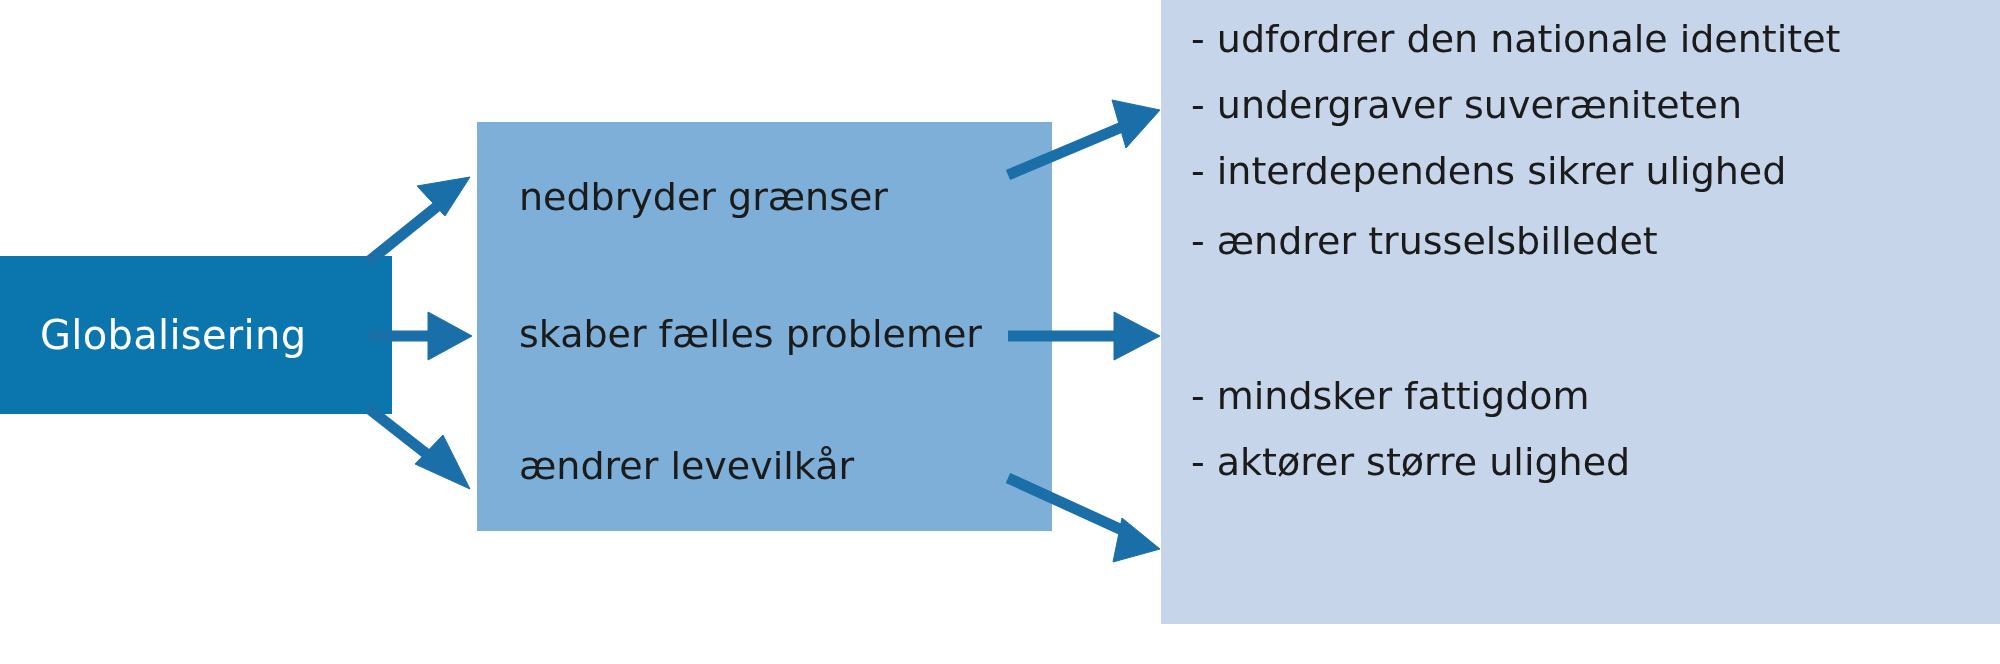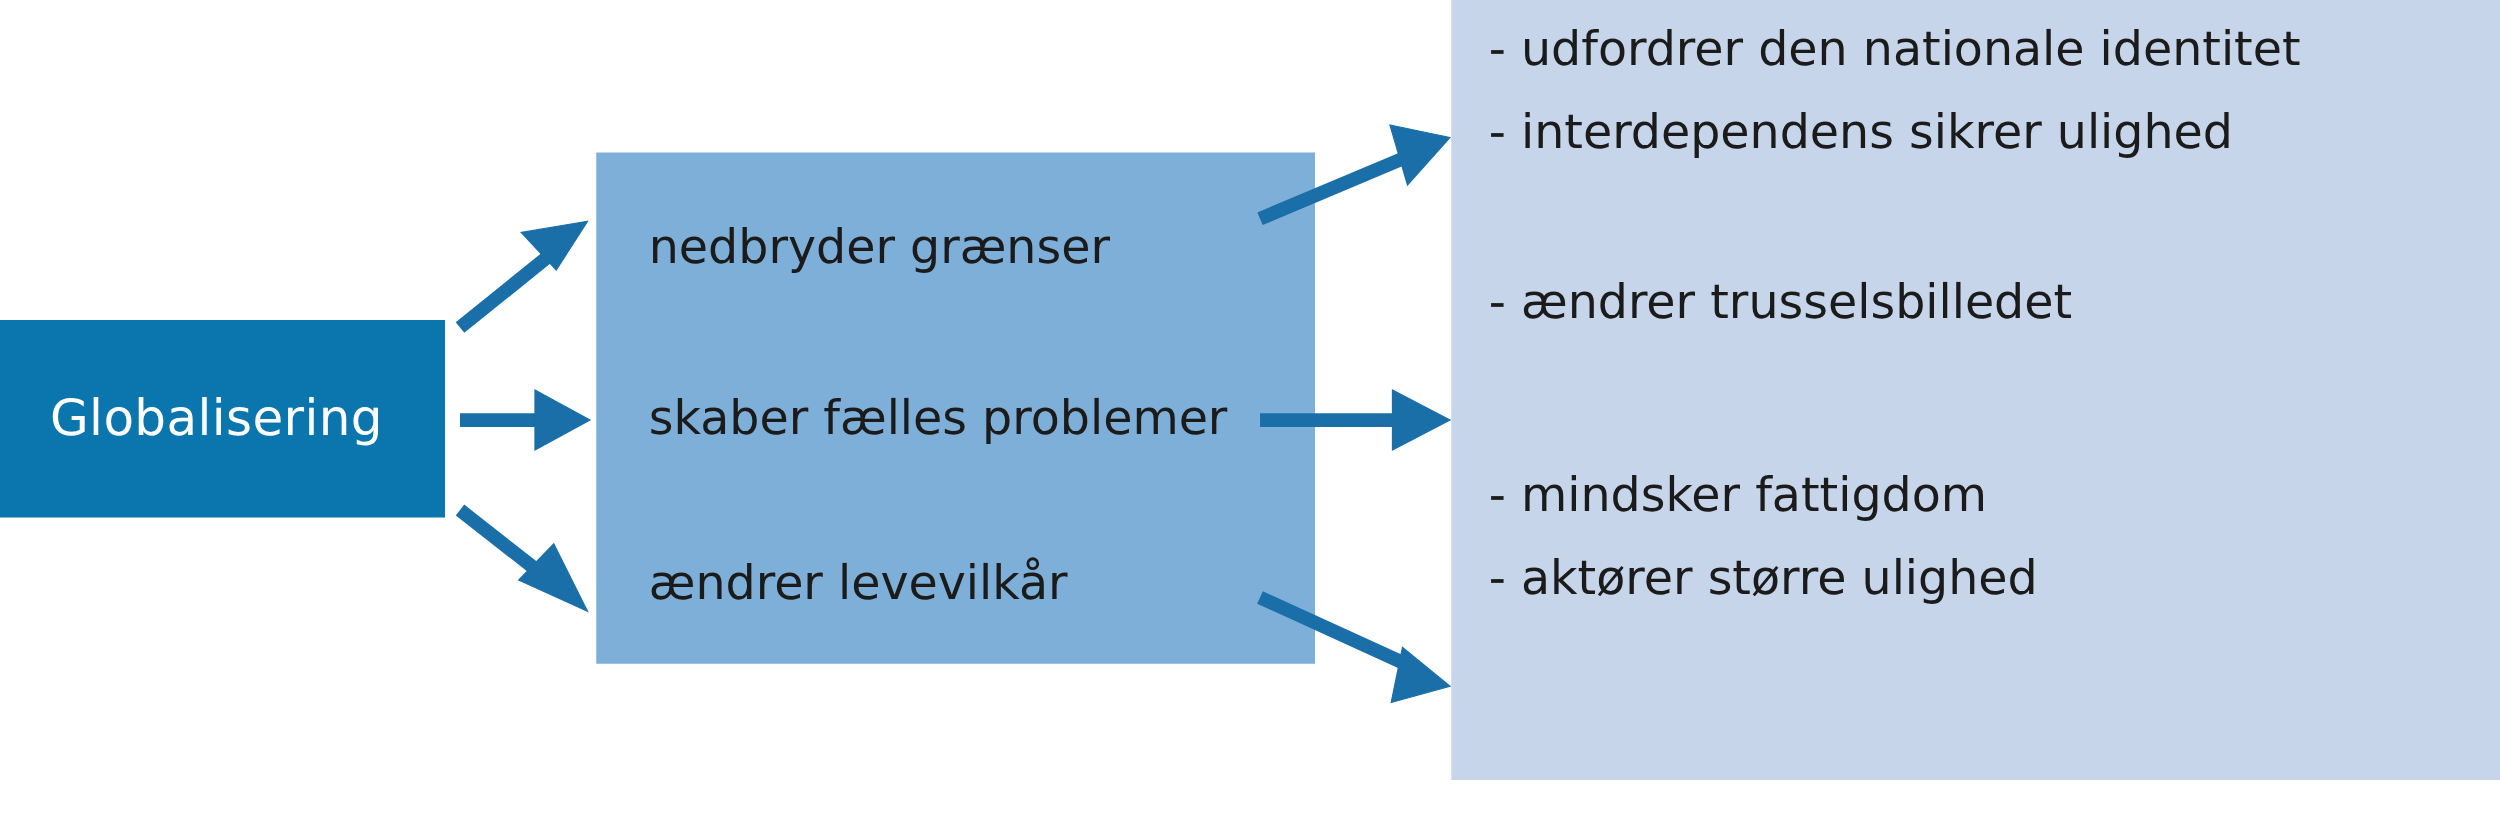--- a/index.html
+++ b/index.html
@@ -14,21 +14,21 @@
     background: #ffffff;
     overflow: hidden;
     font-family: "DejaVu Sans", "Liberation Sans", sans-serif;
   }
 
   
   .source-box {
     position: absolute;
     left: 0px;
     top: 256px;
-    width: 356px;
+    width: 392px;
     height: 158px;
     background: #0b76ad;
     display: flex;
     align-items: center;
   }
   .source-label {
     color: #ffffff;
     font-size: 40px;
     font-weight: 400;
     letter-spacing: 0.3px;
@@ -95,20 +95,21 @@
   }
 </style>
 </head>
 <body>
 
 <div id="canvas">
 
   <div class="right-panel">
     <div class="cons-group g0">
       <div class="cons-line">- udfordrer den nationale identitet</div>
+      <div class="cons-line">- undergraver suveræniteten</div>
       <div class="cons-line">- interdependens sikrer ulighed</div>
     </div>
     <div class="cons-group g1">
       <div class="cons-line">- ændrer trusselsbilledet</div>
     </div>
     <div class="cons-group g2">
       <div class="cons-line">- mindsker fattigdom</div>
       <div class="cons-line">- aktører større ulighed</div>
     </div>
   </div>

